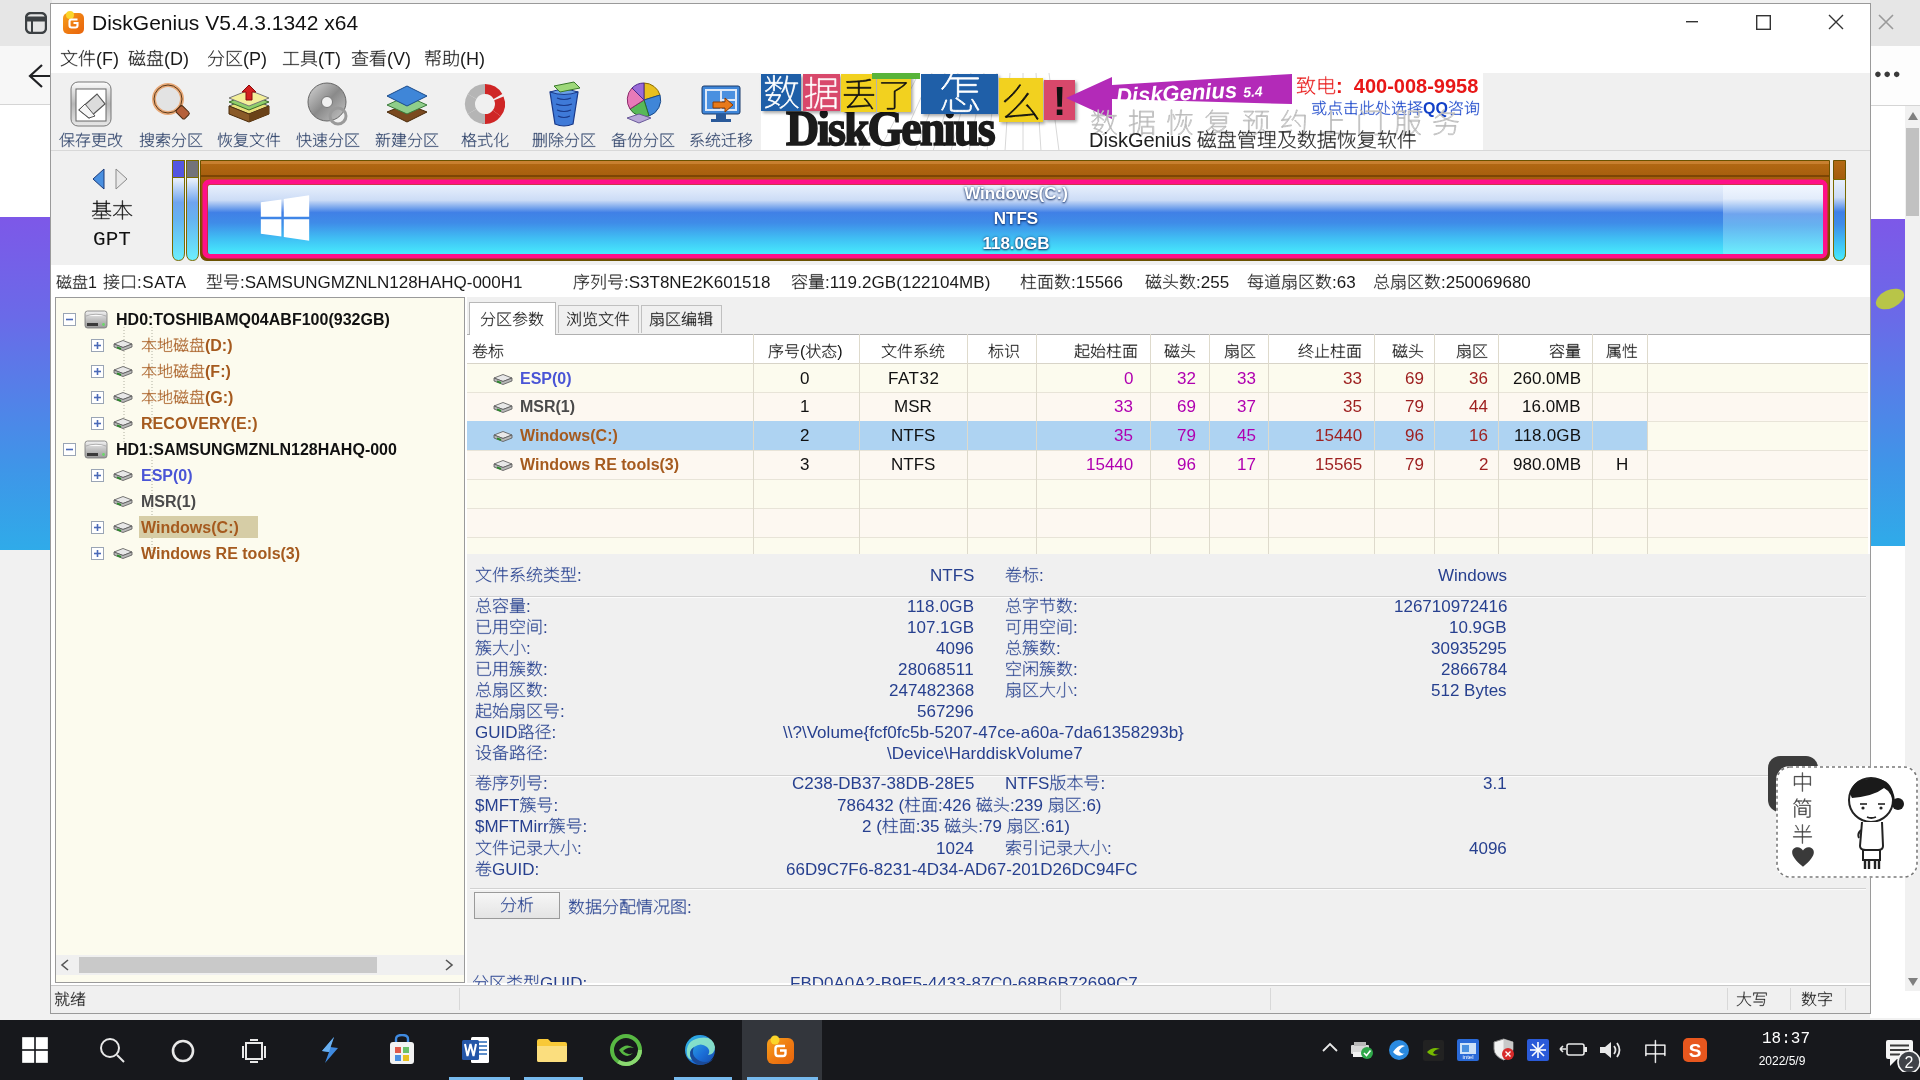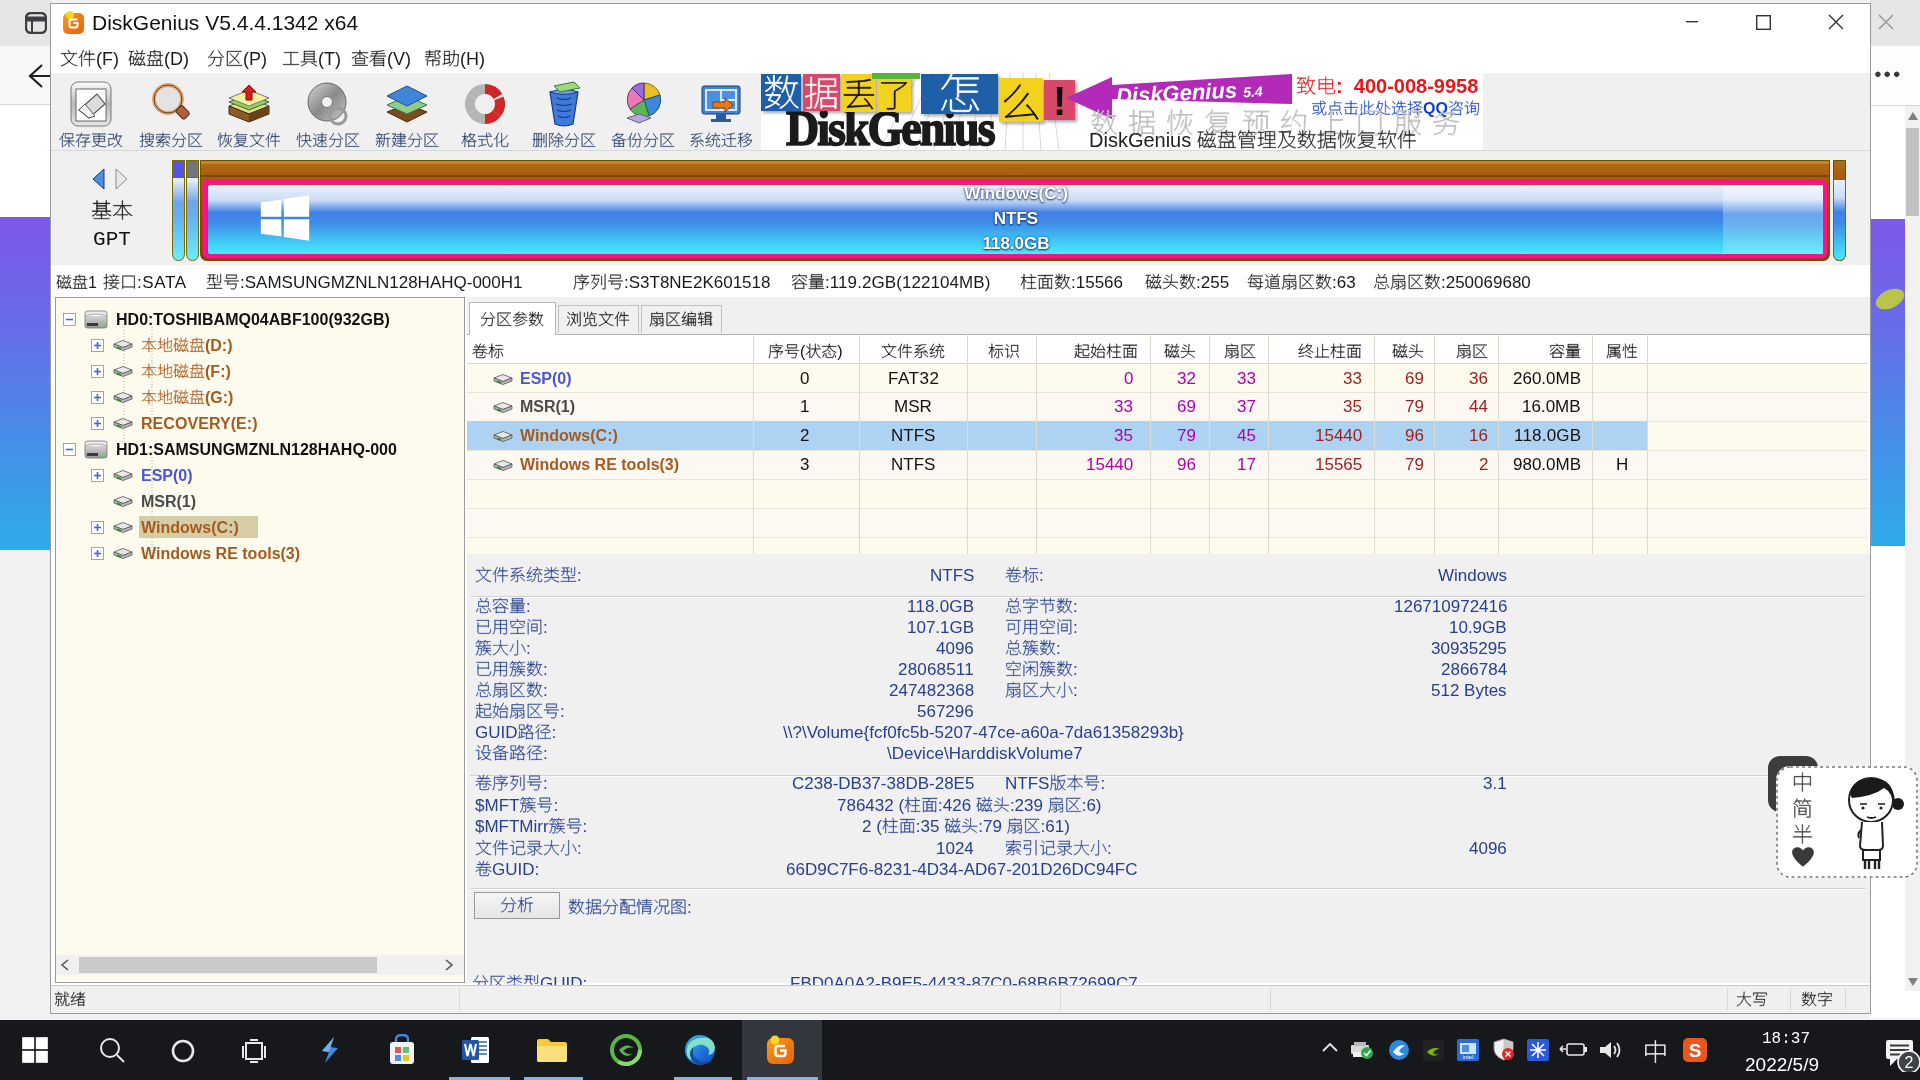--- a/index.html
+++ b/index.html
@@ -183,21 +183,21 @@
         <linearGradient id="dgl" x1="0" y1="0" x2="1" y2="1">
           <stop offset="0" stop-color="#f7a21b"></stop>
           <stop offset="0.5" stop-color="#ef7c12"></stop>
           <stop offset="1" stop-color="#e8640d"></stop>
         </linearGradient>
       </defs>
 <rect x="0" y="2" width="21" height="21" rx="5" fill="url(#dgl)"></rect>
 <circle cx="7" cy="4" r="4" fill="#fbd52a"></circle>
 <path d="M14.5 8.5 H8.5 Q6.5 8.5 6.5 10.5 V14.5 Q6.5 16.5 8.5 16.5 H12.5 Q14.5 16.5 14.5 14.5 V12 H10.5" stroke="#fff" stroke-width="2.1" fill="none"></path>
 </svg>
-    <div style="position:absolute;left:92px;top:11px;font-family:'Liberation Sans';font-size:21px;color:#111">DiskGenius V5.4.4.1342 x64</div>
+    <div style="position:absolute;left:92px;top:11px;font-family:'Liberation Sans';font-size:21px;color:#111">DiskGenius V5.4.3.1342 x64</div>
     <svg style="position:absolute;left:1686px;top:21px" width="12" height="2">
       <rect width="12" height="1.4" fill="#333"></rect>
     </svg>
     <svg style="position:absolute;left:1756px;top:15px" width="15" height="15">
       <rect x="0.7" y="0.7" width="13.6" height="13.6" fill="none" stroke="#333" stroke-width="1.4"></rect>
     </svg>
     <svg style="position:absolute;left:1828px;top:14px" width="16" height="16">
       <path d="M1 1 L15 15 M15 1 L1 15" stroke="#333" stroke-width="1.4"></path>
     </svg>
     <svg style="position:absolute;left:60.0px;top:47.0px;overflow:visible;" width="61" height="25">
@@ -1757,20 +1757,20 @@
     <svg style="position:absolute;left:1643.0px;top:1036.0px;overflow:visible;" width="27" height="35">
       <g fill="#ffffff">
         <use stroke="#ffffff" stroke-width="2.2" href="#g130" transform="translate(0.0 25) scale(0.2500 -0.2500)"></use>
       </g>
     </svg>
     <svg style="position:absolute;left:1683px;top:1038px" width="24" height="24">
       <rect width="24" height="24" rx="5" fill="#e8571e"></rect>
       <text x="12" y="19" font-family="Liberation Sans" font-weight="bold" font-size="19" fill="#fff" text-anchor="middle">S</text>
     </svg>
     <div style="position:absolute;left:1786px;top:1030px;transform:translateX(-50%);font-family:Liberation Mono, monospace;font-size:16px;color:#fff">18:37</div>
-    <div style="position:absolute;left:1782px;top:1054px;transform:translateX(-50%);font-family:'Liberation Sans';font-size:19px;color:#fff">2022/5/9</div>
+    <div style="position:absolute;left:1782px;top:1054px;transform:translateX(-50%);font-family:'Liberation Sans';font-size:12px;color:#fff">2022/5/9</div>
     <svg style="position:absolute;left:1884px;top:1038px" width="36" height="34">
       <rect x="2" y="2" width="27" height="19" rx="2" fill="#f5f5f5"></rect>
       <path d="M6 21 L6 28 L13 21" fill="#f5f5f5"></path>
       <path d="M6 7.5 H25 M6 12 H25 M6 16.5 H16" stroke="#3a3a3a" stroke-width="2"></path>
       <circle cx="25" cy="24" r="11" fill="#3f4248" stroke="#f5f5f5" stroke-width="1.6"></circle>
       <text x="25" y="30" font-family="Liberation Sans" font-size="16" fill="#fff" text-anchor="middle">2</text>
     </svg>
   </div>
 </body></html>

